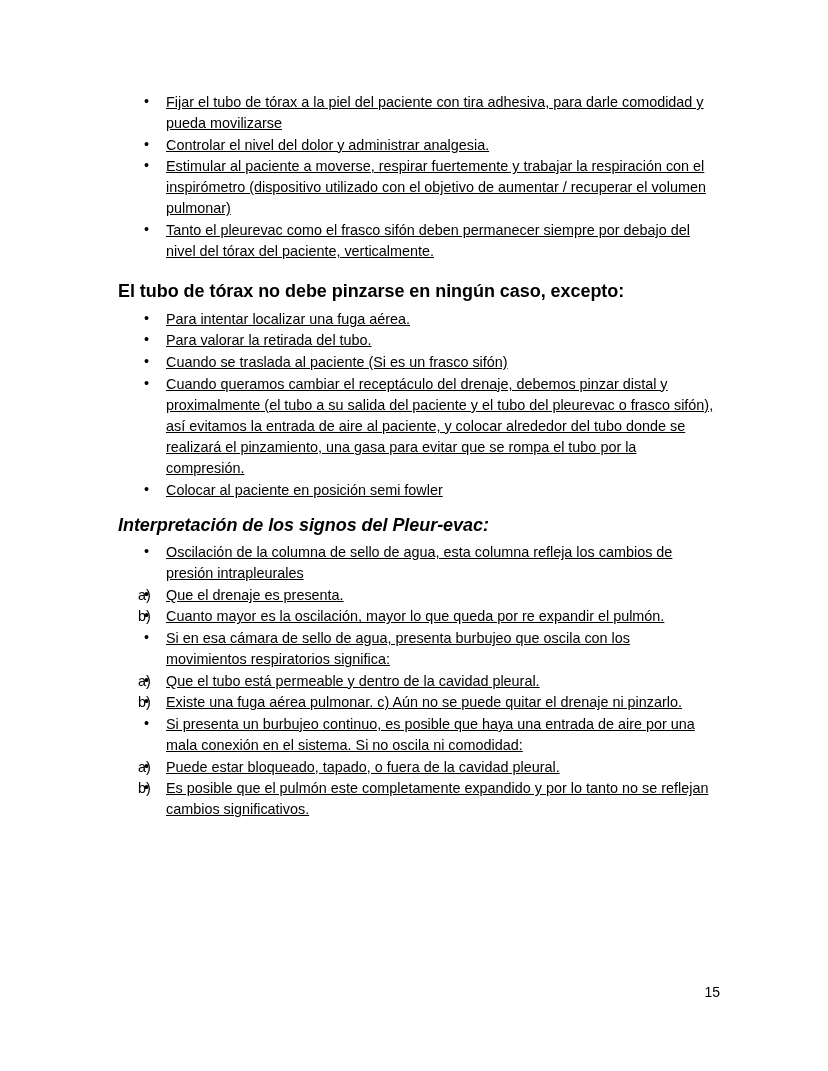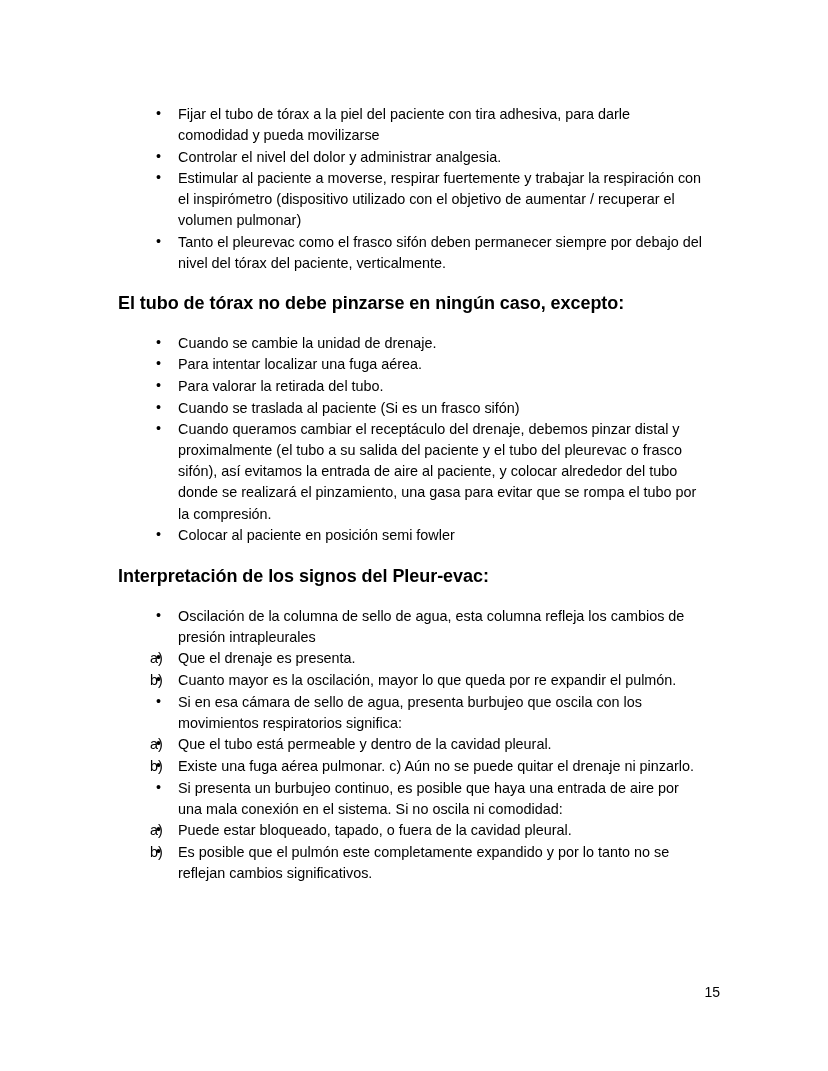--- a/index.html
+++ b/index.html
@@ -33,26 +33,28 @@
     font-size: 18px;
     font-weight: bold;
     line-height: 1.42;
     margin: 0 0 4px 0;
     letter-spacing: -0.05px;
   }
   .block-gap-top {
     margin-top: 17px;
   }
   .block-gap-top-2 {
-    margin-top: 18px;
+    margin-top: 12px;
+    font-style: italic;
   }
   ul.bullets, ol.alpha {
-    margin: 16px;
+    margin: 4px;
     padding: 0;
     list-style: none;
+    text-decoration: underline;
   }
   ul.bullets li, ol.alpha li, li.alpha-item {
     position: relative;
     font-size: 14.4px;
     line-height: 1.465;
     margin: 0 0 0.5px 0;
     padding-left: 44px;
     text-align: left;
   }
   ul.bullets li::before {
@@ -95,21 +97,20 @@
     <ul class="bullets list-block">
       <li>Fijar el tubo de tórax a la piel del paciente con tira adhesiva, para darle comodidad y pueda movilizarse</li>
       <li>Controlar el nivel del dolor y administrar analgesia.</li>
       <li>Estimular al paciente a moverse, respirar fuertemente y trabajar la respiración con el inspirómetro (dispositivo utilizado con el objetivo de aumentar / recuperar el volumen pulmonar)</li>
       <li>Tanto el pleurevac como el frasco sifón deben permanecer siempre por debajo del nivel del tórax del paciente, verticalmente.</li>
     </ul>
 
     <p class="para-heading block-gap-top">El tubo de tórax no debe pinzarse en ningún caso, excepto:</p>
 
     <ul class="bullets list-block list-after-heading">
-      <li>Cuando se cambie la unidad de drenaje.</li>
       <li>Para intentar localizar una fuga aérea.</li>
       <li>Para valorar la retirada del tubo.</li>
       <li>Cuando se traslada al paciente (Si es un frasco sifón)</li>
       <li>Cuando queramos cambiar el receptáculo del drenaje, debemos pinzar distal y proximalmente (el tubo a su salida del paciente y el tubo del pleurevac o frasco sifón), así evitamos la entrada de aire al paciente, y colocar alrededor del tubo donde se realizará el pinzamiento, una gasa para evitar que se rompa el tubo por la compresión.</li>
       <li>Colocar al paciente en posición semi fowler</li>
     </ul>
 
     <p class="para-heading block-gap-top-2">Interpretación de los signos del Pleur-evac:</p>
 
     <ul class="bullets list-block list-after-heading">

